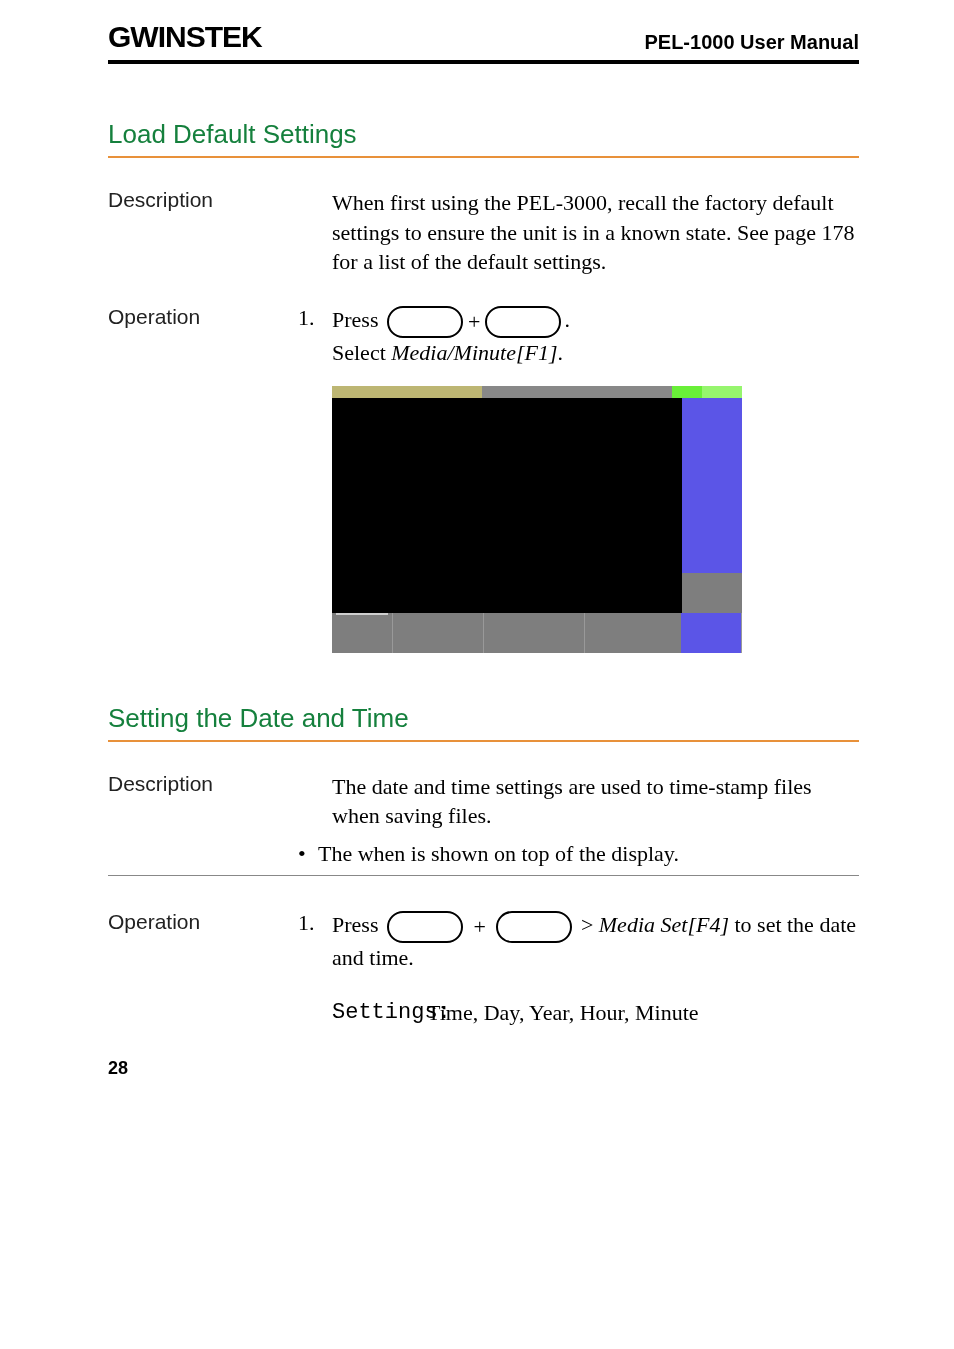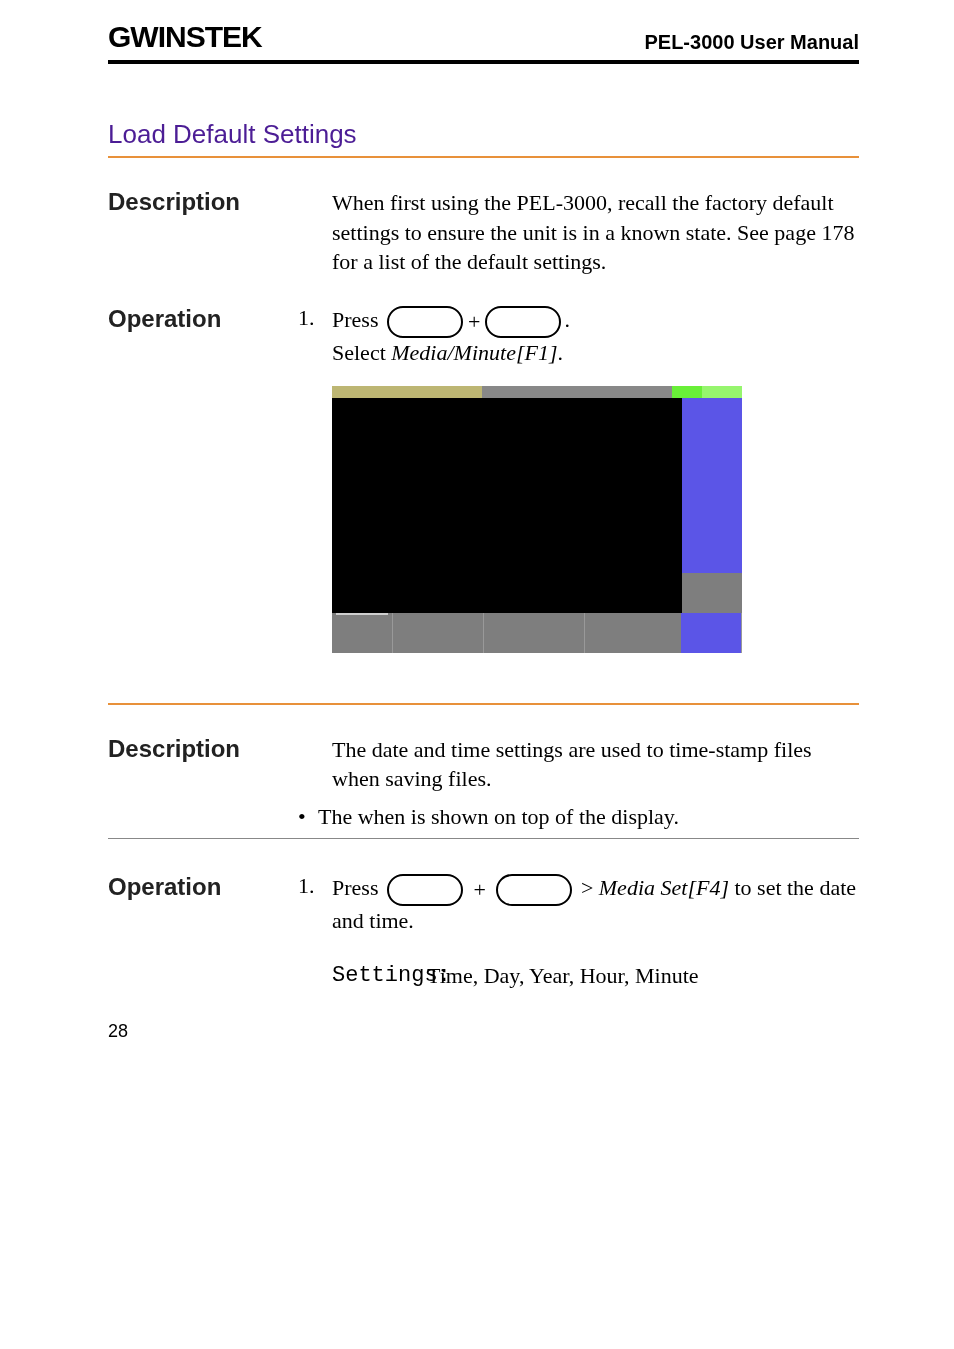--- a/index.html
+++ b/index.html
@@ -36,39 +36,38 @@
   }
   .header-rule {
     border: none;
     border-top: 4px solid #000;
     margin: 0 0 55px 0;
   }
   .section-title {
     font-family: "Segoe UI", Arial, sans-serif;
     font-weight: 400;
     font-size: 26px;
-    color: #4c1d95;
+    color: #15803d;
     margin: 0 0 6px 0;
   }
   .orange-rule {
     border: none;
     border-top: 2px solid #e8913a;
     margin: 0 0 30px 0;
   }
   .row {
     display: flex;
     margin-bottom: 28px;
   }
   .label-col {
     width: 190px;
     flex: 0 0 190px;
     font-family: "Segoe UI", Arial, sans-serif;
-    font-size: 24px;
+    font-size: 21px;
     color: #222;
-    font-weight: bold;
   }
   .num-col {
     width: 34px;
     flex: 0 0 34px;
     font-size: 22px;
   }
   .content-col {
     flex: 1;
     font-size: 22px;
     line-height: 1.35;
@@ -136,33 +135,33 @@
     border:none;
     border-top:1px solid #888;
     margin: 0 0 34px 0;
   }
   .bullet-row { display:flex; }
   .bullet-dot { width:20px; flex:0 0 20px; font-size:22px; line-height:1.35; }
   .settings-row { display:flex; margin-top:26px; }
   .settings-label { width:95px; flex:0 0 95px;font-family:Liberation Mono, monospace; }
   .pagenum {
     font-family: "Segoe UI", Arial, sans-serif;
-    font-weight:400;
+    font-weight:700;
     font-size:18px;
     margin-top:30px;
   }
 </style>
 </head>
 <body>
 
 <div class="page">
 
   <div class="header-row">
     <div class="logo">GWINSTEK</div>
-    <div class="manual-title">PEL-3000 User Manual</div>
+    <div class="manual-title">PEL-1000 User Manual</div>
   </div>
   <hr class="header-rule">
 
   <h2 class="section-title">Load Default Settings</h2>
   <hr class="orange-rule">
 
   <div class="row">
     <div class="label-col">Description</div>
     <div class="num-col"></div>
     <div class="content-col">When first using the PEL-3000, recall the factory default settings to ensure the unit is in a known state. See page 178 for a list of the default settings.</div>
@@ -196,20 +195,21 @@
     </div>
     <div class="sb-bottom">
       <div class="tab t1"></div>
         <div class="tab t2"></div>
         <div class="tab t3"></div>
         <div class="tab t4"></div>
         <div class="tab t5"></div>
     </div>
   </div>
 
+  <h2 class="section-title">Setting the Date and Time</h2>
   <hr class="orange-rule">
 
   <div class="row" style="margin-bottom:8px;">
     <div class="label-col">Description</div>
     <div class="num-col"></div>
     <div class="content-col">The date and time settings are used to time-stamp files when saving files.</div>
   </div>
   <div class="row" style="margin-bottom:6px;">
     <div class="label-col"></div>
     <div class="content-col bullet-row">

